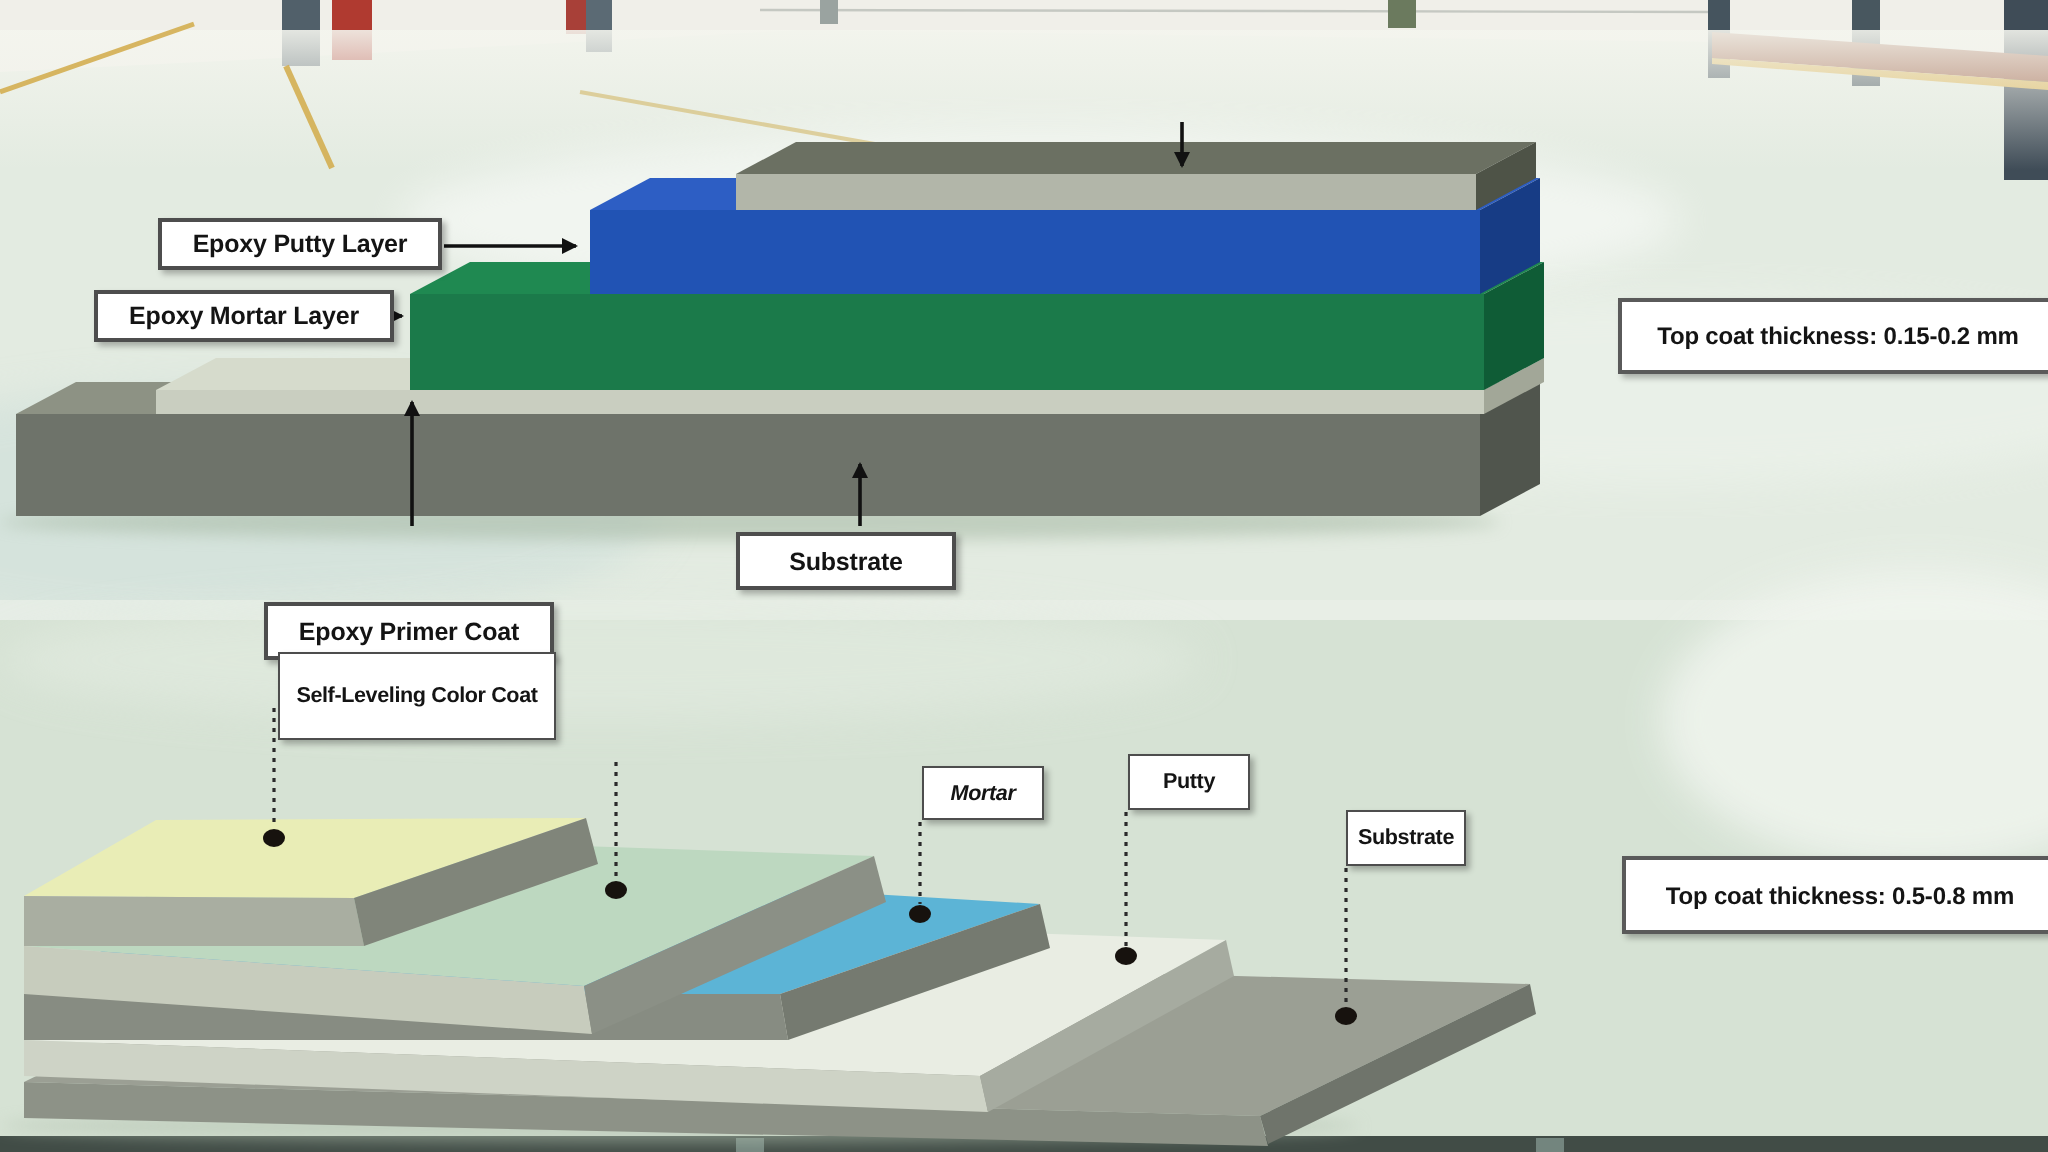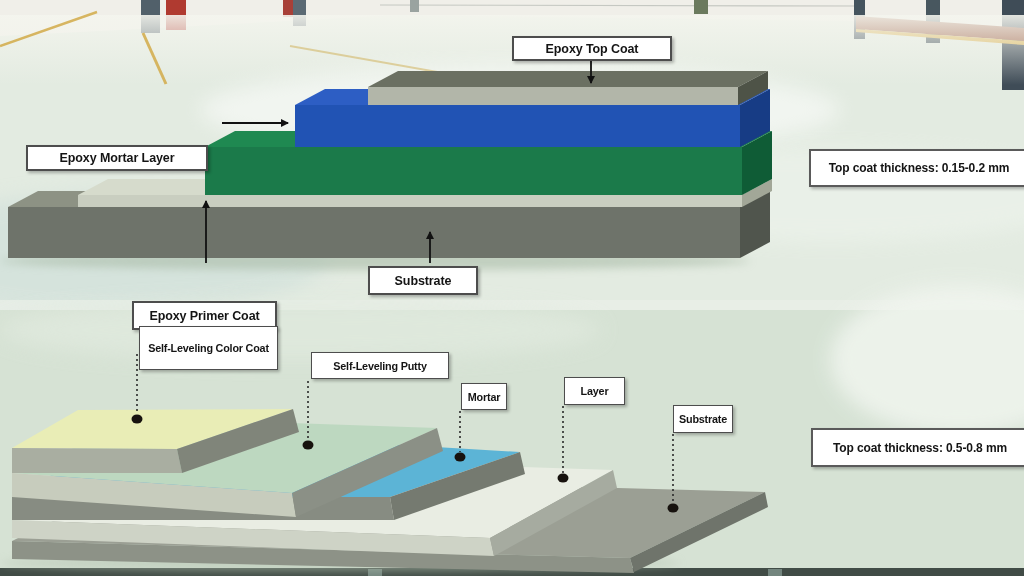--- a/index.html
+++ b/index.html
@@ -137,26 +137,25 @@
     <g fill="#17120e">
       <ellipse cx="137" cy="419" rx="5.5" ry="4.5"></ellipse>
       <ellipse cx="308" cy="445" rx="5.5" ry="4.5"></ellipse>
       <ellipse cx="460" cy="457" rx="5.5" ry="4.5"></ellipse>
       <ellipse cx="563" cy="478" rx="5.5" ry="4.5"></ellipse>
       <ellipse cx="673" cy="508" rx="5.5" ry="4.5"></ellipse>
     </g>
   </g>
 </svg>
 
-<div class="callout lbl-md" style="left:512px;top:36px;width:160px;height:25px;">Epoxy Top Coat</div>
-<div class="callout lbl-md" style="left:26px;top:145px;width:182px;height:26px;">Epoxy Mortar Layer</div>
+<div class="callout lbl-md" style="left:79px;top:109px;width:142px;height:26px;">Epoxy Putty Layer</div>
+<div class="callout lbl-md" style="left:47px;top:145px;width:150px;height:26px;">Epoxy Mortar Layer</div>
 <div class="callout lbl-md" style="left:132px;top:265px;width:145px;height:29px;margin-top:36px;">Epoxy Primer Coat</div>
 <div class="callout lbl-md" style="left:368px;top:266px;width:110px;height:29px;">Substrate</div>
 <div class="callout lbl-note" style="left:809px;top:149px;width:220px;height:38px;">Top coat thickness: 0.15-0.2 mm</div>
 
 <div class="callout lbl-sm" style="left:139px;top:326px;width:139px;height:44px;">Self-Leveling Color Coat</div>
-<div class="callout lbl-sm" style="left:311px;top:352px;width:138px;height:27px;">Self-Leveling Putty</div>
-<div class="callout lbl-sm" style="left:461px;top:383px;width:46px;height:27px;">Mortar</div>
-<div class="callout lbl-sm" style="left:564px;top:377px;width:61px;height:28px;">Layer</div>
+<div class="callout lbl-sm" style="left:461px;top:383px;width:61px;height:27px;font-style:italic;">Mortar</div>
+<div class="callout lbl-sm" style="left:564px;top:377px;width:61px;height:28px;">Putty</div>
 <div class="callout lbl-sm" style="left:673px;top:405px;width:60px;height:28px;">Substrate</div>
 <div class="callout lbl-note" style="left:811px;top:428px;width:218px;height:39px;">Top coat thickness: 0.5-0.8 mm</div>
 
 </div>
 
 </body></html>

